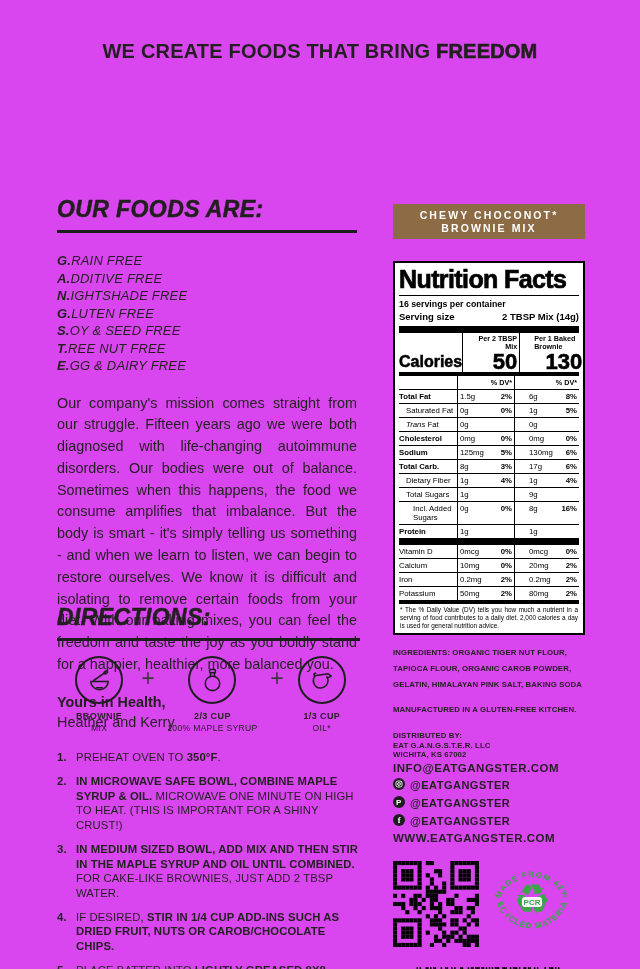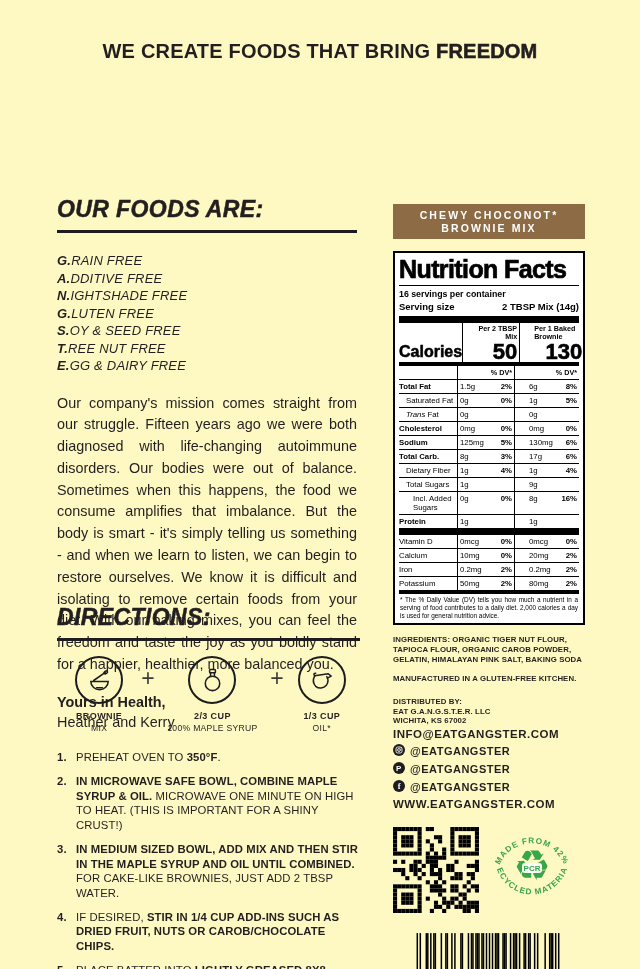--- a/index.html
+++ b/index.html
@@ -1,16 +1,16 @@
 <!DOCTYPE html>
 <html><head>
 <meta charset="utf-8">
 <style>
   html,body{margin:0;padding:0;background:#ffffff;}
-  #page{position:relative;width:640px;height:969px;background:#fef9c3;overflow:hidden;
+  #page{position:relative;width:640px;height:969px;background:#d946ef;overflow:hidden;
         font-family:"Liberation Sans",sans-serif;color:#231f20;}
   .xb{-webkit-text-stroke:0.6px currentColor;font-weight:700;}
 
   
   .hdr{position:absolute;top:36px;left:0;width:100%;text-align:center;
        font-size:20px;font-weight:700;line-height:30px;letter-spacing:0.2px;}
 
   
   .leftcol{position:absolute;left:57px;top:196px;width:300px;}
   .sec-title{font-size:23px;font-style:italic;font-weight:700;letter-spacing:0.4px;
@@ -36,21 +36,21 @@
   .step{display:flex;margin-bottom:9.5px;font-size:11.3px;line-height:14.6px;letter-spacing:0.1px;}
   .step .num{width:19px;font-weight:700;flex:none;}
   .step .b{font-weight:700;}
 
   
   .rightcol{position:absolute;left:393px;top:204px;width:192px;}
   .badge{height:35px;background:#8d6b45;color:#ffffff;display:flex;flex-direction:column;
          align-items:center;justify-content:center;font-size:10.5px;font-weight:700;
          letter-spacing:2.1px;line-height:13px;text-align:center;}
 
-  .nf{margin-top:12px;border:2px solid #000;padding:3px 4px 2px 4px;color:#000;background:#fff;}
+  .nf{margin-top:22px;border:2px solid #000;padding:3px 4px 2px 4px;color:#000;background:#fff;}
   .nf-title{font-size:25px;font-weight:700;letter-spacing:-0.6px;line-height:27px;
             -webkit-text-stroke:0.7px #000;border-bottom:1px solid #000;padding-bottom:2px;}
   .nf-serv{font-size:8.8px;font-weight:700;padding-top:3px;line-height:10px;}
   .nf-ss{display:flex;justify-content:space-between;font-size:9.5px;font-weight:700;padding:2px 0 4px 0;}
   .bar7{height:7px;background:#000;}
   .bar4{height:4px;background:#000;}
   .nfc1{width:56px;flex:none;border-left:1px solid #000;}
   .nfc2{width:52px;flex:none;border-left:1px solid #000;padding-left:12px;}
   .cal-row{display:flex;}
   .cal-lab{flex:1;display:flex;align-items:flex-end;font-size:16px;font-weight:700;
@@ -63,21 +63,21 @@
   .dv-cell{font-size:7.2px;font-weight:700;text-align:right;padding:2px 2px 2px 0;}
   .n-row{display:flex;border-top:1px solid #000;}
   .n-name{flex:1;font-size:7.8px;padding:2px 0 2px 0;line-height:9px;}
   .n-name.b{font-weight:700;}
   .ind1{padding-left:7px;} .ind2{padding-left:14px;}
   .n-cell{display:flex;justify-content:space-between;font-size:7.8px;line-height:9px;padding:2px 2px 2px 2px;}
   .n-amt{font-weight:400;} .n-pct{font-weight:700;}
   .vits .n-row:first-child{border-top:none;align-items:center;}
   .nf-foot{font-size:6.4px;line-height:7.9px;padding:2px 1px 1px 1px;text-align:justify;}
 
-  .smallcaps{font-size:7.8px;font-weight:700;line-height:10px;letter-spacing:0.1px;}
+  .smallcaps{font-size:7.8px;font-weight:700;line-height:16px;letter-spacing:0.1px;}
   .ingr{margin-top:10px;}
   .manu{margin-top:9px;}
   .dist{margin-top:13px;line-height:9.5px;}
   .email{margin-top:2px;font-size:11.5px;font-weight:700;letter-spacing:0.5px;}
   .soc{margin-top:4px;display:flex;align-items:center;gap:5px;font-size:11px;font-weight:700;letter-spacing:0.5px;}
   .www{margin-top:4px;font-size:11.5px;font-weight:700;letter-spacing:0.5px;}
   .sust{margin-top:13px;display:flex;align-items:center;}
   .recyc{margin-left:8px;}
   .bc{margin-top:16px;margin-left:10px;}
 </style>

